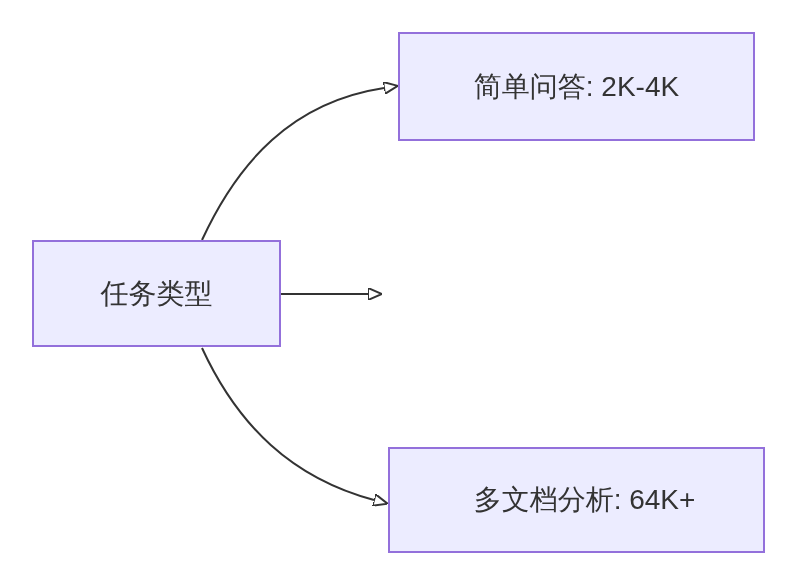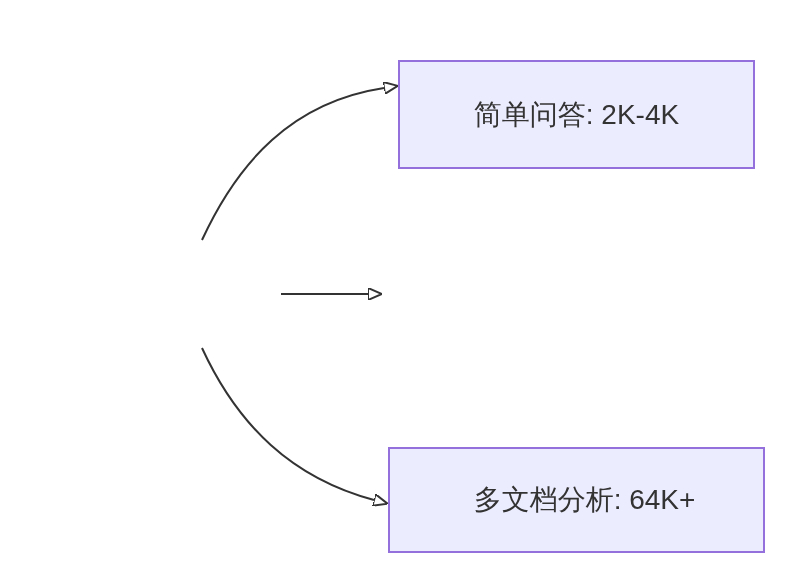--- a/index.html
+++ b/index.html
@@ -34,40 +34,43 @@
     border: 2px solid #9370DB;
     display: flex;
     align-items: center;
     justify-content: center;
     color: #333333;
     font-size: 28px;
     line-height: 1.2;
     white-space: nowrap;
   }
   .node-root   { left: 32px;  top: 240px; width: 249px; height: 107px; }
-  .node-child1 { left: 398px; top: 32px;  width: 357px; height: 109px; margin-top: 28px; }
+  .node-child1 { left: 398px; top: 32px;  width: 357px; height: 109px; }
   .node-child2 { left: 382px; top: 240px; width: 391px; height: 108px; }
   .node-child3 { left: 388px; top: 447px; width: 377px; height: 106px; padding-left: 16px; }
 </style>
 </head>
 <body>
 
 <div class="stage">
 
   <svg class="edges" viewBox="0 0 787 572" xmlns="http://www.w3.org/2000/svg">
     <defs>
       <marker id="arrowhead" markerUnits="userSpaceOnUse" markerWidth="14" markerHeight="12" refX="0" refY="6" orient="auto">
         <path d="M0,0 L14,6 L0,12 Z" fill="#333333" stroke="none"></path>
       </marker>
     </defs>
     <path d="M202,240 C238,162 292,102 384,88" marker-end="url(#arrowhead)"></path>
     <path d="M281,294 L368,294" marker-end="url(#arrowhead)"></path>
     <path d="M202,348 C238,426 292,478 374,500" marker-end="url(#arrowhead)"></path>
   </svg>
 
+  <div class="node node-root">
+    <span>任务类型</span>
+  </div>
 
   <div class="node node-child1">
     <span>简单问答: 2K-4K</span>
   </div>
 
 
   <div class="node node-child3">
     <span>多文档分析: 64K+</span>
   </div>
 

